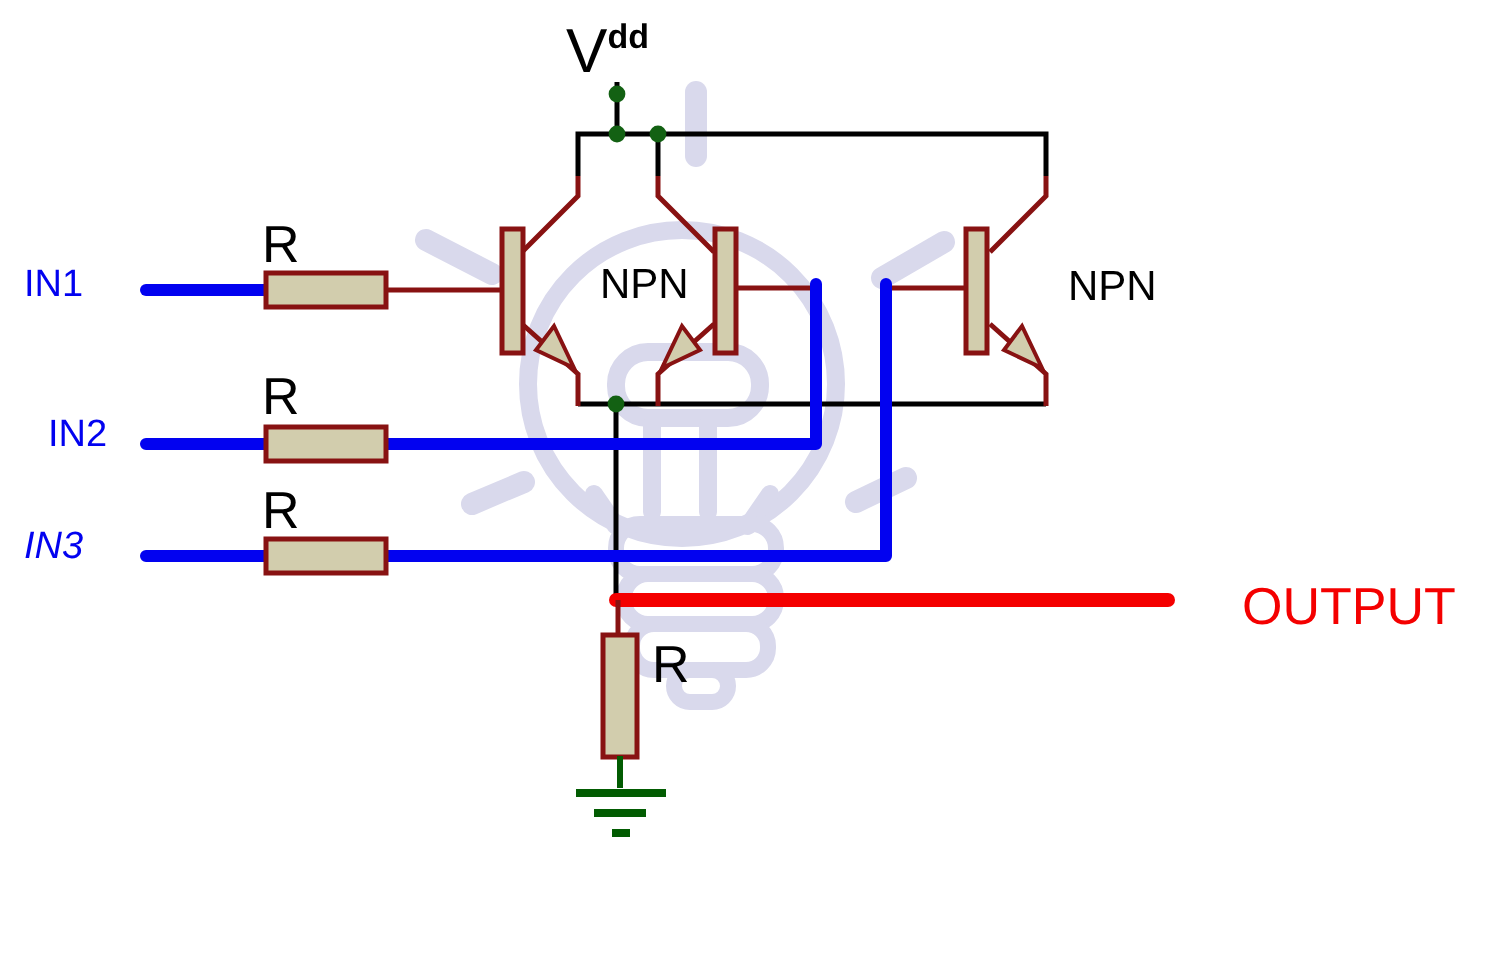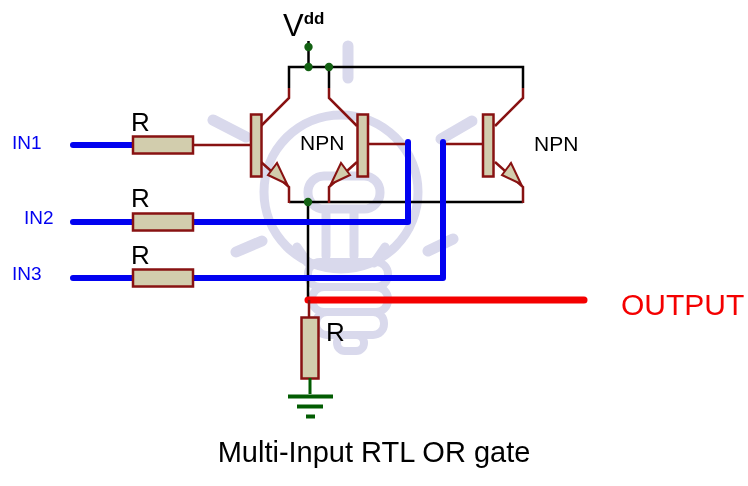--- a/index.html
+++ b/index.html
@@ -20,21 +20,21 @@
   .arrow{fill:var(--component-fill);stroke:var(--component-maroon);stroke-width:2;stroke-linejoin:miter;}
   .dot{fill:var(--junction-green);stroke:none;}
   .blu{stroke:var(--wire-blue);stroke-width:6;fill:none;stroke-linecap:round;stroke-linejoin:round;}
   .red{stroke:var(--wire-red);stroke-width:7;fill:none;stroke-linecap:round;}
   .gnd{stroke:var(--ground-green);fill:none;}
   
   .lbl{position:absolute;line-height:1;white-space:nowrap;}
   .in-lbl{font-size:19px;color:var(--wire-blue);}
   .r-lbl{font-size:26px;color:var(--text-black);}
   .npn-lbl{font-size:21px;color:var(--text-black);}
-  .out-lbl{font-size:30px;color:var(--wire-red);}
+  .out-lbl{font-size:26px;color:var(--wire-red);}
   .vdd{display:flex;align-items:flex-start;color:var(--text-black);}
   .vdd .main{font-size:31px;line-height:1;}
   .vdd .sub{font-size:17px;font-weight:bold;line-height:1;}
   .title{left:0;top:438px;width:748px;text-align:center;font-size:29px;color:var(--text-black);}
 </style>
 </head>
 <body>
 
 <div class="stage">
 
@@ -119,26 +119,25 @@
     </g>
   </svg>
 
   <div class="lbl vdd" style="left:283px;top:10px;">
     <span class="main">V</span>
     <span class="sub">dd</span>
   </div>
 
   <div class="lbl in-lbl" style="left:12px;top:133px;">IN1</div>
   <div class="lbl in-lbl" style="left:24px;top:208px;">IN2</div>
-  <div class="lbl in-lbl" style="left:12px;top:264px;">IN3</div>
+  <div class="lbl in-lbl" style="left:12px;top:264px;font-style:italic;">IN3</div>
 
   <div class="lbl r-lbl" style="left:131px;top:109px;">R</div>
   <div class="lbl r-lbl" style="left:131px;top:185px;">R</div>
   <div class="lbl r-lbl" style="left:131px;top:242px;">R</div>
   <div class="lbl r-lbl" style="left:326px;top:319px;">R</div>
 
   <div class="lbl npn-lbl" style="left:300px;top:132px;">NPN</div>
   <div class="lbl npn-lbl" style="left:534px;top:133px;">NPN</div>
 
   <div class="lbl out-lbl" style="left:621px;top:290px;">OUTPUT</div>
 
-  <div class="lbl title">Multi-Input RTL OR gate</div>
 </div>
 
 </body></html>

